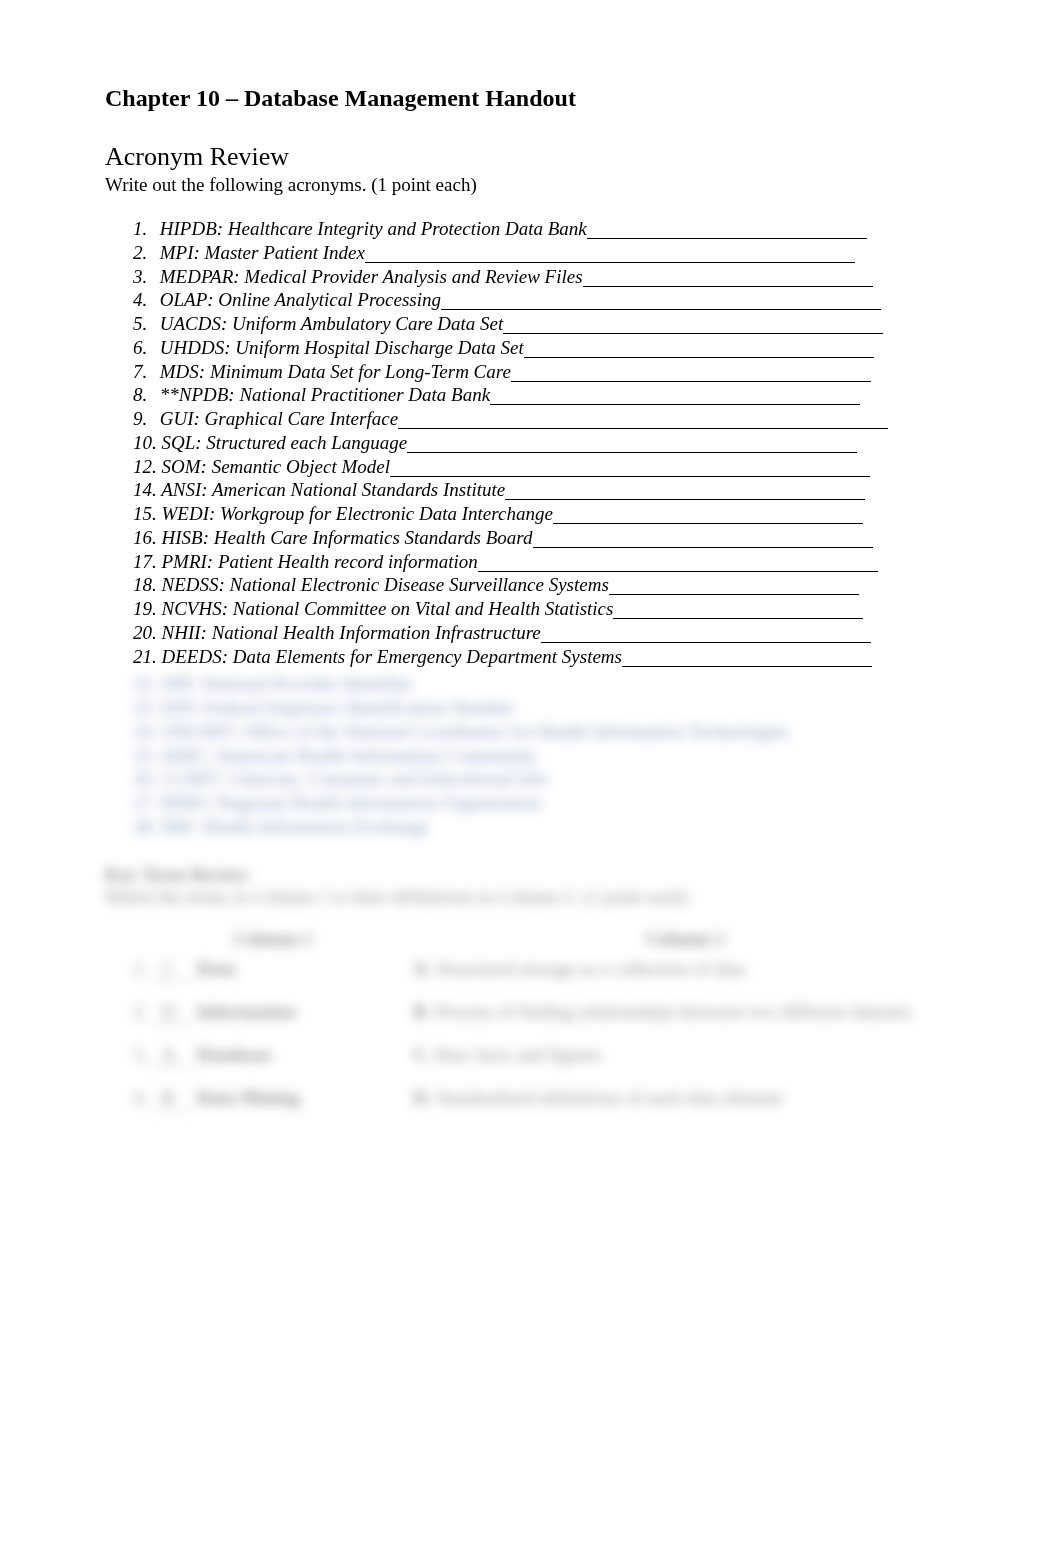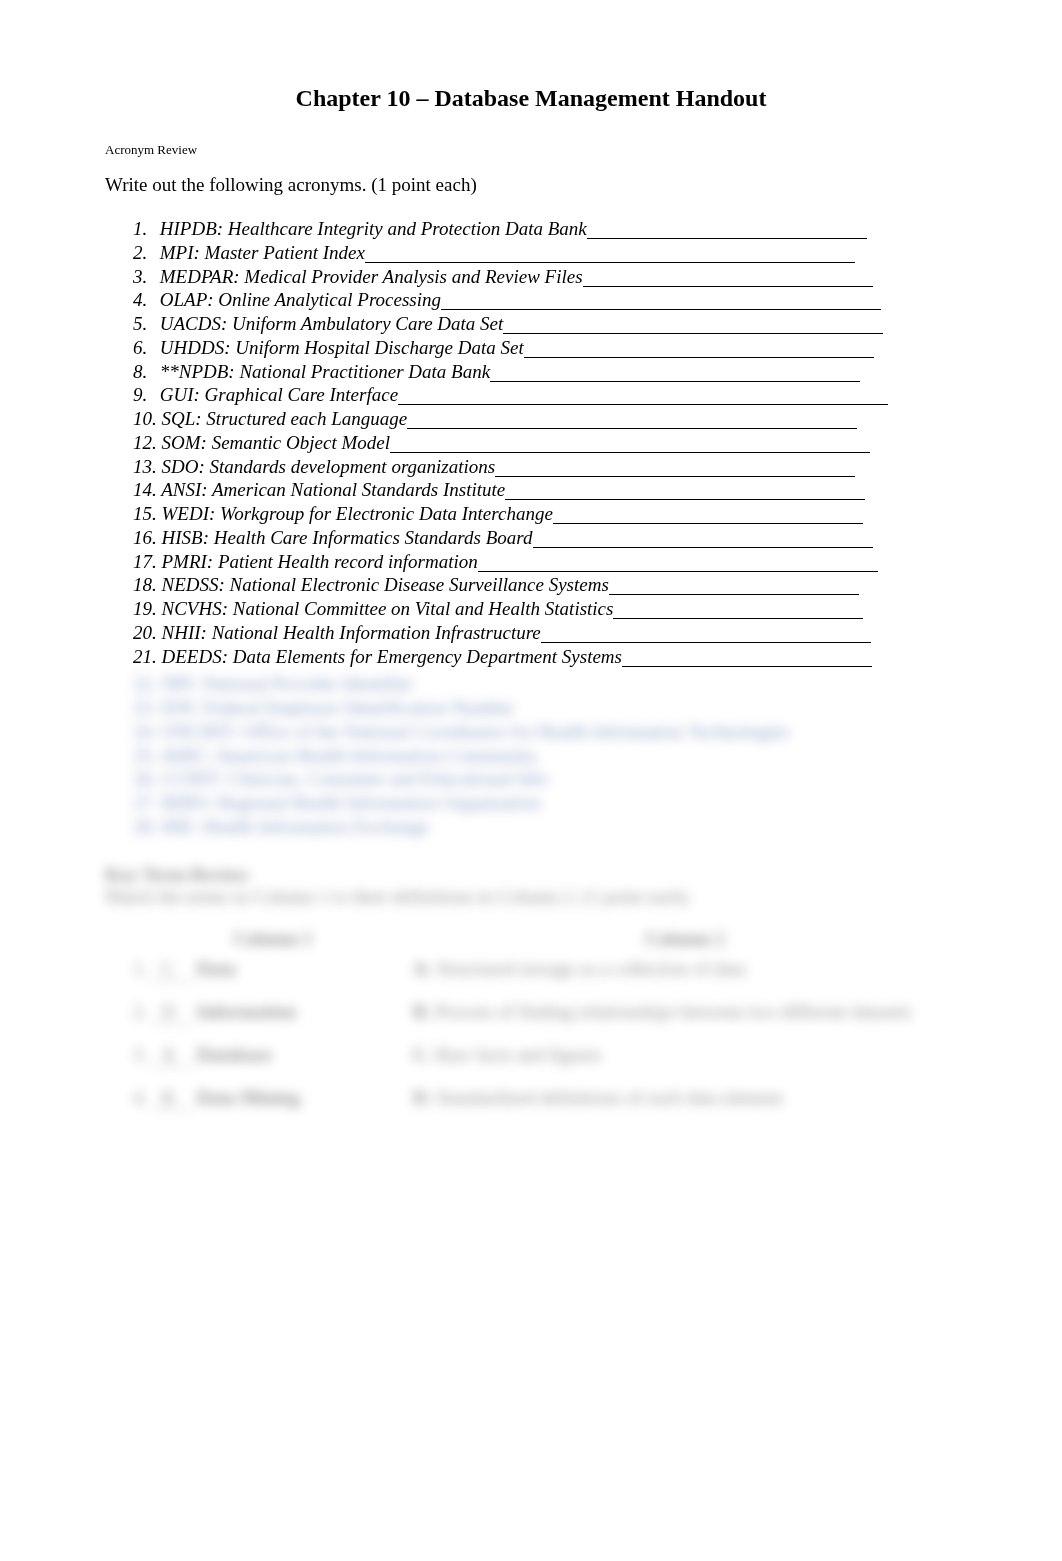--- a/index.html
+++ b/index.html
@@ -11,27 +11,26 @@
       background: #ffffff;
       font-family: "Times New Roman", Times, serif;
       font-size: 19px;
       color: #000000;
       width: 1062px;
       height: 1561px;
       padding: 85px 105px 40px 105px;
       position: relative;
     }
     .title {
-      text-align: center;
       font-size: 24px;
       margin-bottom: 30px;
     }
     .section-heading {
-      font-size: 13px;
-      margin-bottom: 16px;
+      font-size: 26px;
+      margin-bottom: 2px;
     }
     .instructions {
       font-size: 19px;
       margin-bottom: 21px;
     }
     .acronym-list {
       list-style: none;
       padding-left: 28px;
     }
     .acronym-list li {
@@ -116,25 +115,25 @@
 <div class="section-heading">Acronym Review</div>
 <div class="instructions">Write out the following acronyms. (1 point each)</div>
 
 <ol class="acronym-list" id="acronym-list">
     <li><span class="num">1.</span><span> HIPDB: Healthcare Integrity and Protection Data Bank</span><span class="underline-fill" style="width: 280px;"></span></li>
     <li><span class="num">2.</span><span> MPI: Master Patient Index</span><span class="underline-fill" style="width: 490px;"></span></li>
     <li><span class="num">3.</span><span> MEDPAR: Medical Provider Analysis and Review Files</span><span class="underline-fill" style="width: 290px;"></span></li>
     <li><span class="num">4.</span><span> OLAP: Online Analytical Processing</span><span class="underline-fill" style="width: 440px;"></span></li>
     <li><span class="num">5.</span><span> UACDS: Uniform Ambulatory Care Data Set</span><span class="underline-fill" style="width: 380px;"></span></li>
     <li><span class="num">6.</span><span> UHDDS: Uniform Hospital Discharge Data Set</span><span class="underline-fill" style="width: 350px;"></span></li>
+    <li><span class="num">7.</span><span> MDS: Minimum Data Set for Long-Term Care</span><span class="underline-fill" style="width: 360px;"></span></li>
     <li><span class="num">8.</span><span> **NPDB: National Practitioner Data Bank</span><span class="underline-fill" style="width: 370px;"></span></li>
     <li><span class="num">9.</span><span> GUI: Graphical Care Interface</span><span class="underline-fill" style="width: 490px;"></span></li>
     <li><span class="num">10.</span><span> SQL: Structured each Language</span><span class="underline-fill" style="width: 450px;"></span></li>
     <li><span class="num">12.</span><span> SOM: Semantic Object Model</span><span class="underline-fill" style="width: 480px;"></span></li>
-    <li><span class="num">13.</span><span> SDO: Standards development organizations</span><span class="underline-fill" style="width: 360px;"></span></li>
     <li><span class="num">14.</span><span> ANSI: American National Standards Institute</span><span class="underline-fill" style="width: 360px;"></span></li>
     <li><span class="num">15.</span><span> WEDI: Workgroup for Electronic Data Interchange</span><span class="underline-fill" style="width: 310px;"></span></li>
     <li><span class="num">16.</span><span> HISB: Health Care Informatics Standards Board</span><span class="underline-fill" style="width: 340px;"></span></li>
     <li><span class="num">17.</span><span> PMRI: Patient Health record information</span><span class="underline-fill" style="width: 400px;"></span></li>
     <li><span class="num">18.</span><span> NEDSS: National Electronic Disease Surveillance Systems</span><span class="underline-fill" style="width: 250px;"></span></li>
     <li><span class="num">19.</span><span> NCVHS: National Committee on Vital and Health Statistics</span><span class="underline-fill" style="width: 250px;"></span></li>
     <li><span class="num">20.</span><span> NHII: National Health Information Infrastructure</span><span class="underline-fill" style="width: 330px;"></span></li>
     <li><span class="num">21.</span><span> DEEDS: Data Elements for Emergency Department Systems</span><span class="underline-fill" style="width: 250px;"></span></li>
   </ol>
 

